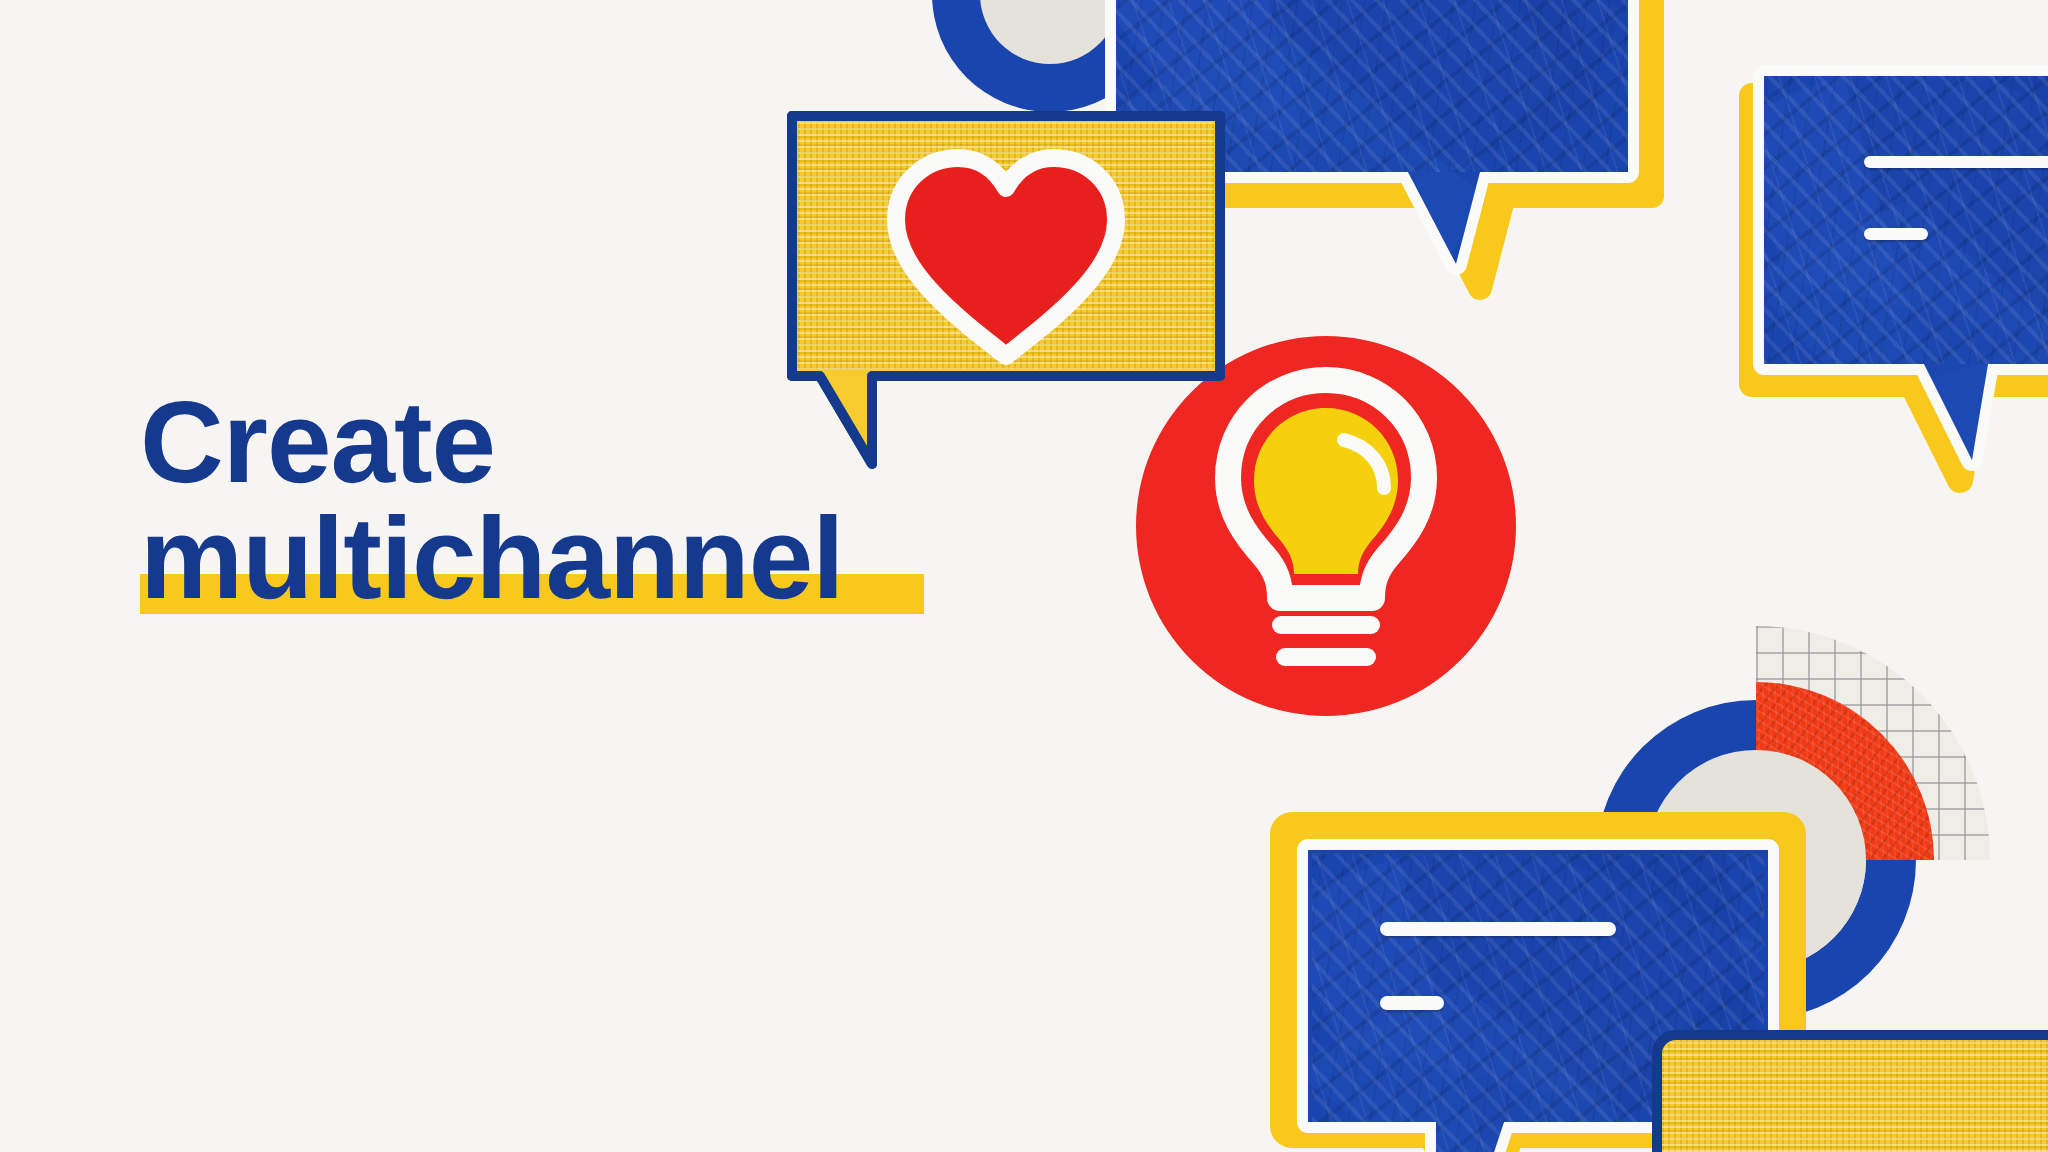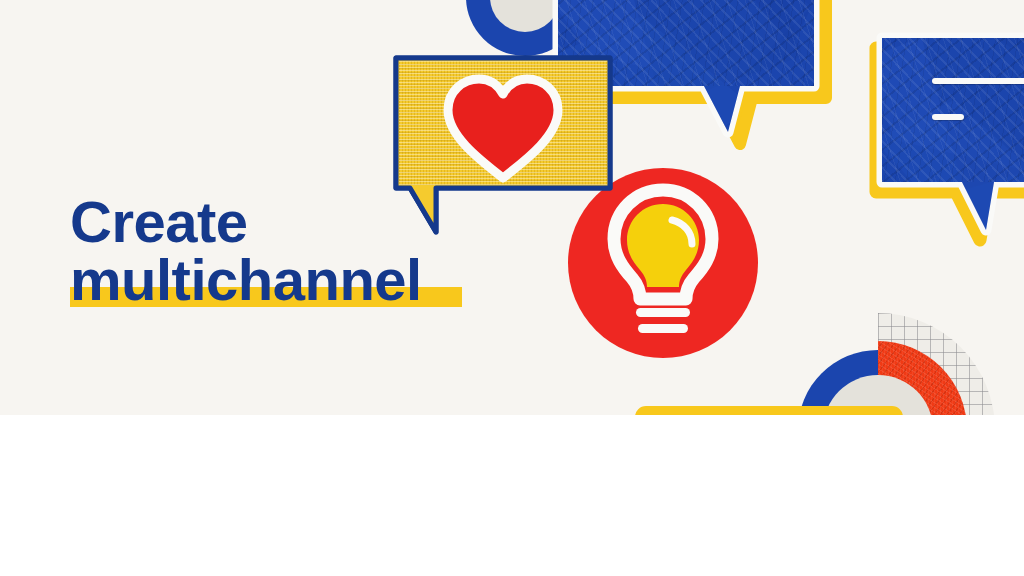--- a/index.html
+++ b/index.html
@@ -7,21 +7,21 @@
     margin: 0;
     padding: 0;
     background: #ffffff;
   }
   body {
     font-family: "Liberation Sans", sans-serif;
   }
   #stage {
     position: relative;
     width: 1024px;
-    height: 415px;
+    height: 576px;
     overflow: hidden;
     background: #F7F5F1;
   }
 
   
   .headline {
     position: absolute;
     left: 70px;
     top: 193px;
     width: 420px;

